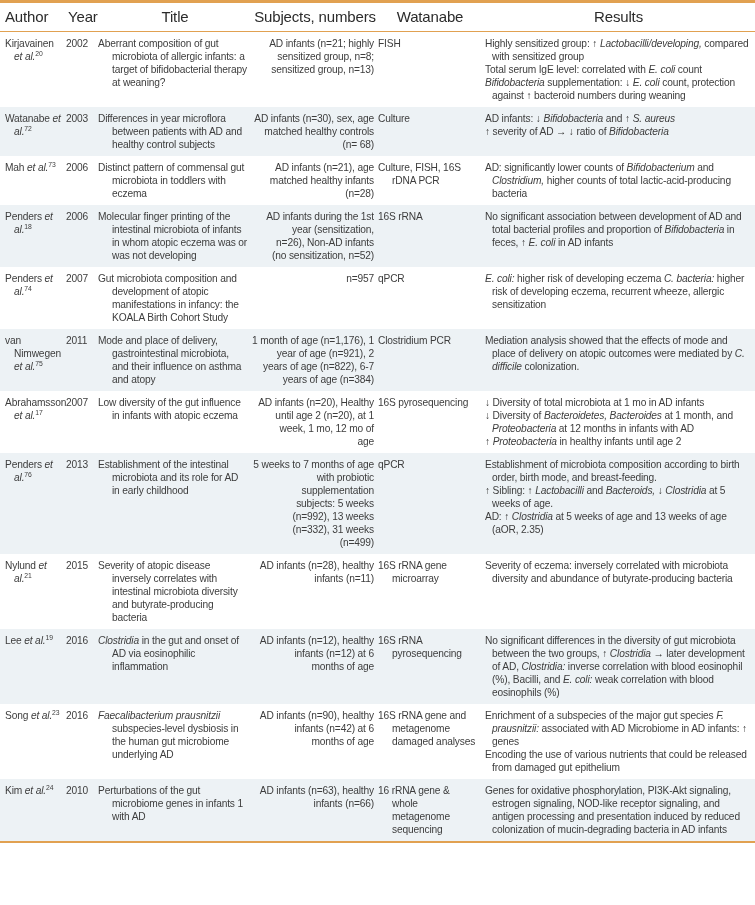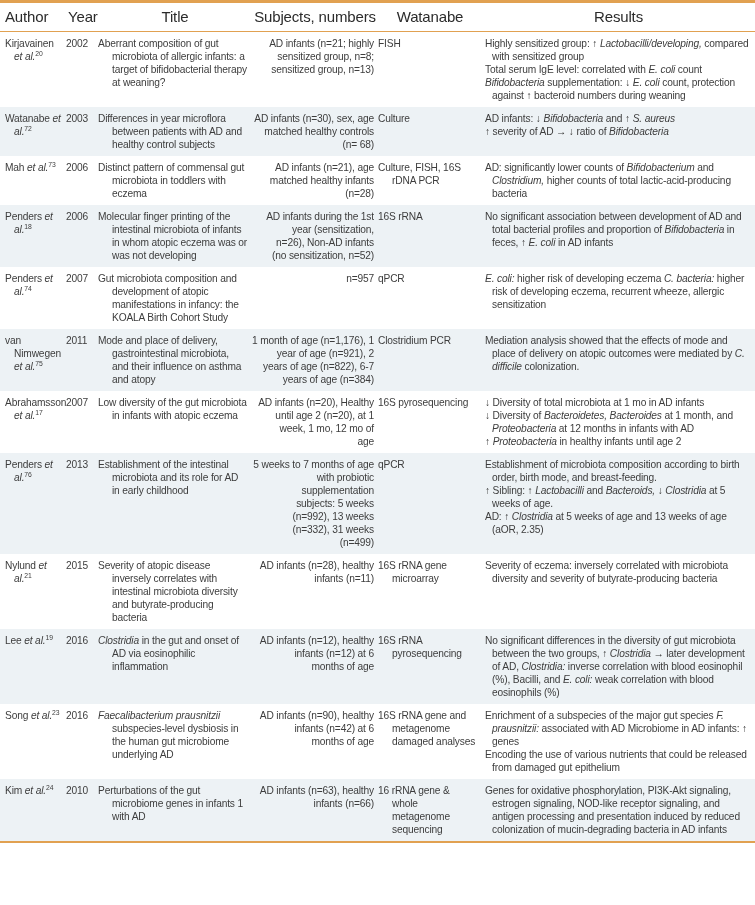--- a/index.html
+++ b/index.html
@@ -208,21 +208,21 @@
           </td>
   </tr>
         <tr>
     <td class="td-author">
             <div class="para">Abrahamsson <i>et al.</i><sup>17</sup></div>
           </td>
     <td class="td-year">
             <div class="para">2007</div>
           </td>
     <td class="td-title">
-            <div class="para">Low diversity of the gut microbiota in infants with atopic eczema</div>
+            <div class="para">Low diversity of the gut influence in infants with atopic eczema</div>
           </td>
     <td class="td-subjects">
             <div class="para">AD infants (n=20), Healthy until age 2 (n=20), at 1 week, 1 mo, 12 mo of age</div>
           </td>
     <td class="td-methods">
             <div class="para">16S pyrosequencing</div>
           </td>
     <td class="td-results">
             <div class="para">↓ Diversity of total microbiota at 1 mo in AD infants</div>
             <div class="para">↓ Diversity of <i>Bacteroidetes, Bacteroides</i> at 1 month, and <i>Proteobacteria</i> at 12 months in infants with AD</div>
@@ -261,21 +261,21 @@
     <td class="td-title">
             <div class="para">Severity of atopic disease inversely correlates with intestinal microbiota diversity and butyrate-producing bacteria</div>
           </td>
     <td class="td-subjects">
             <div class="para">AD infants (n=28), healthy infants (n=11)</div>
           </td>
     <td class="td-methods">
             <div class="para">16S rRNA gene microarray</div>
           </td>
     <td class="td-results">
-            <div class="para">Severity of eczema: inversely correlated with microbiota diversity and severity of butyrate-producing bacteria</div>
+            <div class="para">Severity of eczema: inversely correlated with microbiota diversity and abundance of butyrate-producing bacteria</div>
           </td>
   </tr>
         <tr class="stripe">
     <td class="td-author">
             <div class="para">Lee <i>et al.</i><sup>19</sup></div>
           </td>
     <td class="td-year">
             <div class="para">2016</div>
           </td>
     <td class="td-title">

